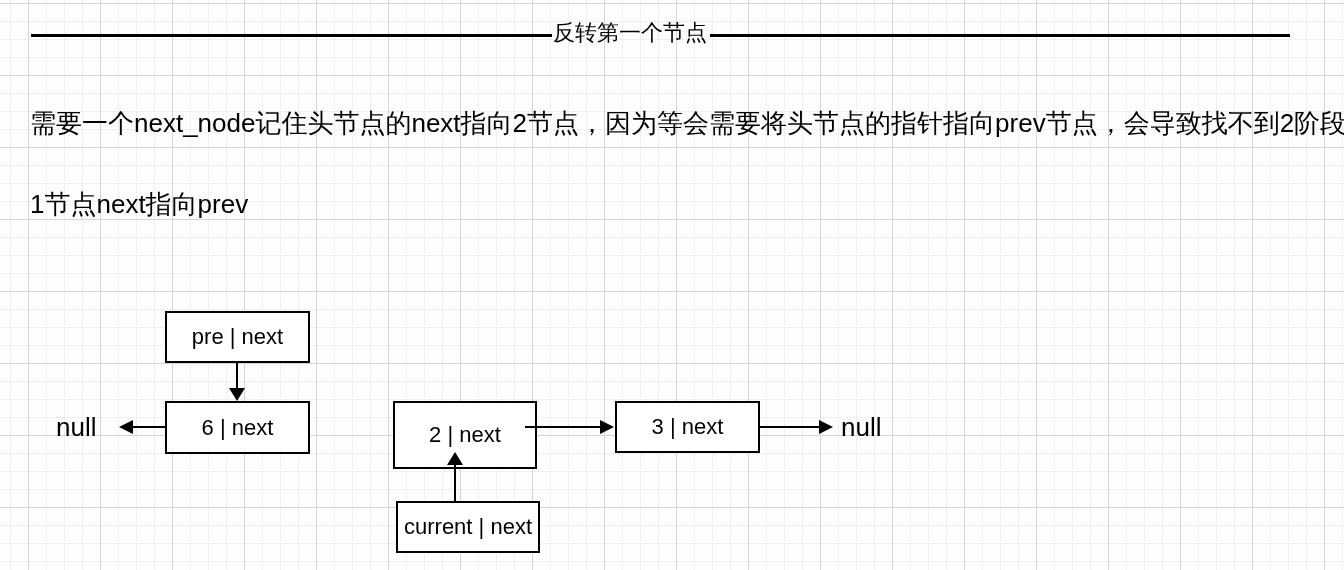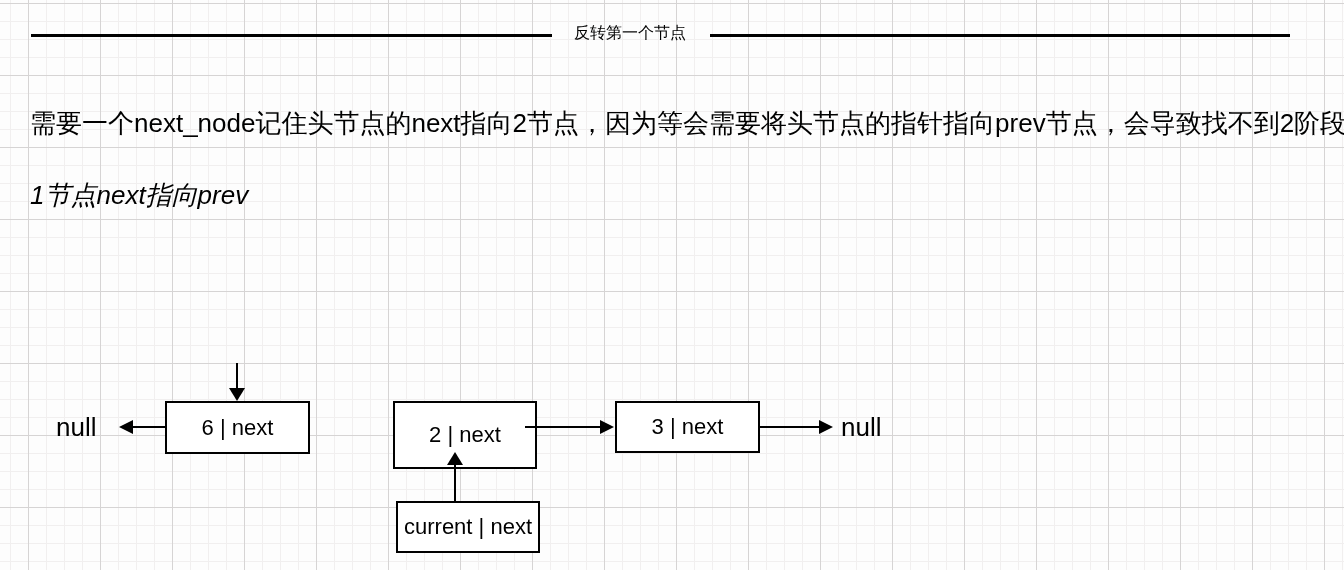--- a/index.html
+++ b/index.html
@@ -17,26 +17,26 @@
       linear-gradient(to right,#f1efef 1px,transparent 1px),
       linear-gradient(to bottom,#f1efef 1px,transparent 1px);
     background-size:72px 72px,72px 72px,18px 18px,18px 18px;
     background-position:28px 3px,28px 3px,10px 3px,10px 3px;
   }
   .rule{position:absolute;height:2.5px;background:#000;}
   .rule-left{left:31px;top:34px;width:521px;}
   .rule-right{left:710px;top:34px;width:580px;}
   .title-text{
     position:absolute;left:540px;top:20px;width:180px;height:26px;
-    text-align:center;font-size:16px;font-weight:500;line-height:26px;
+    text-align:center;font-size:22px;font-weight:500;line-height:26px;
     white-space:nowrap;
   }
   .note-line{position:absolute;left:30px;font-size:26px;line-height:30px;white-space:nowrap;}
   .note-1{top:108px;}
-  .note-2{top:180px;font-style:italic;}
+  .note-2{top:189px;}
   .note-3{top:249px;}
 
   .node{
     position:absolute;box-sizing:border-box;
     border:2px solid #000;background:#fff;
     display:flex;align-items:center;justify-content:center;
     font-size:22px;white-space:nowrap;
   }
   .node-pre{left:165px;top:311px;width:145px;height:52px;}
   .node-1{left:165px;top:401px;width:145px;height:53px;}
@@ -71,20 +71,23 @@
 
 <div class="canvas">
 
   <div class="rule rule-left"></div>
   <div class="title-text">反转第一个节点</div>
   <div class="rule rule-right"></div>
 
   <div class="note-line note-1">需要一个next_node记住头节点的next指向2节点，因为等会需要将头节点的指针指向prev节点，会导致找不到2阶段</div>
   <div class="note-line note-2">1节点next指向prev</div>
 
+  <div class="node node-pre">
+    <span>pre | next</span>
+  </div>
   <div class="node node-1">
     <span>6 | next</span>
   </div>
   <div class="node node-2">
     <span>2 | next</span>
   </div>
   <div class="node node-3">
     <span>3 | next</span>
   </div>
   <div class="node node-current">

